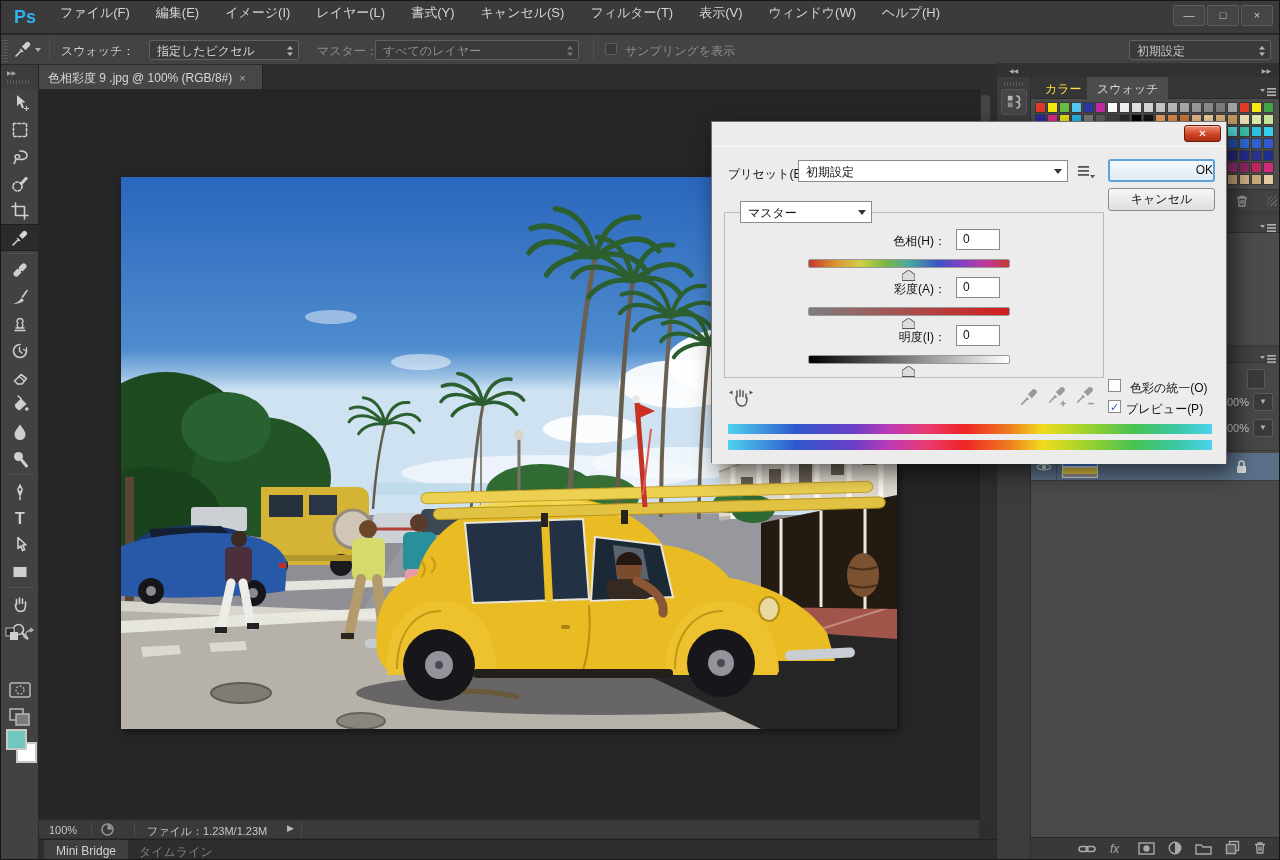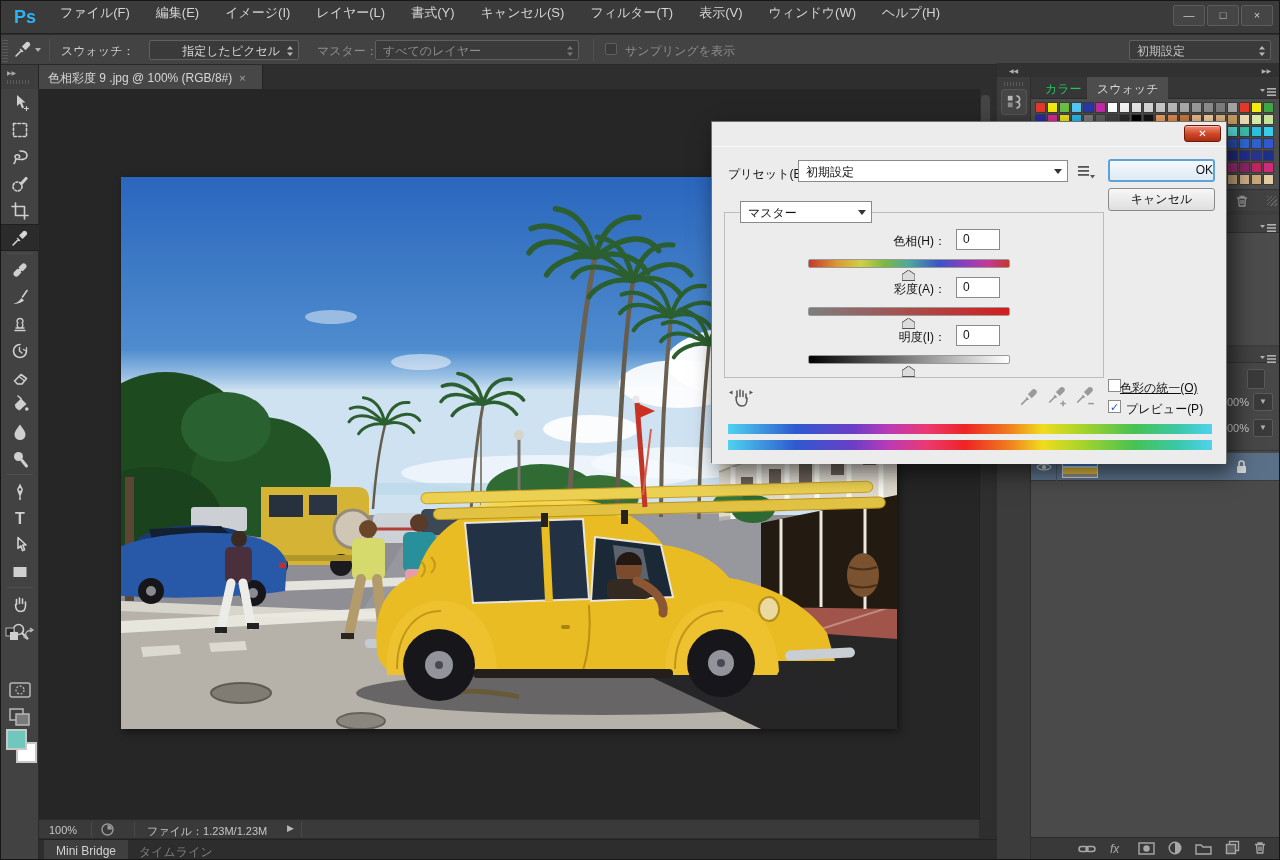--- a/index.html
+++ b/index.html
@@ -52,21 +52,21 @@
   .tdiv{width:26px;height:1px;margin:2px auto;background:#353535;border-bottom:1px solid #4e4e4e;}
   .fgbg{left:5px;top:640px;}
   .fgsw{position:absolute;left:0;top:0;width:21px;height:21px;border:2px solid #c8c8c8;z-index:2;}
   .bgsw{position:absolute;left:10px;top:13px;width:21px;height:21px;border:2px solid #c8c8c8;background:#fff;z-index:1;}
   
   .dockhead{left:996px;top:62px;width:284px;height:14px;background:#313131;color:#b0b0b0;font-size:6px;}
   .collcol{left:996px;top:76px;width:34px;height:784px;background:#3c3c3c;border-right:1px solid #2e2e2e;}
   .collicon{left:1000px;top:88px;width:26px;height:26px;background:#464646;border:1px solid #555;border-radius:3px;display:flex;align-items:center;justify-content:center;}
   .dock{left:1030px;top:76px;width:250px;height:784px;background:#3e3e3e;}
   .ptabs{position:absolute;left:0;top:0;width:250px;height:22px;background:#363636;border-bottom:1px solid #2d2d2d;}
-  .ptab{position:absolute;top:0;height:22px;font-size:12px;padding:4px 10px 0 10px;color:#22c55e;}
+  .ptab{position:absolute;top:0;height:22px;font-size:12px;padding:4px 10px 0 10px;color:#fde047;}
   .ptab.on{background:#4d4d4d;color:#dadada;}
   .pmenu{position:absolute;right:5px;top:6px;}
   .swbody{position:absolute;left:0;top:22px;width:250px;height:90px;background:#4d4d4d;}
   #swatch-grid{position:absolute;left:4px;top:3px;width:241px;display:flex;flex-wrap:wrap;}
   .sw{width:11px;height:11px;margin:0 1px 1px 0;border:1px solid #3a3a3a;}
   .swfoot{position:absolute;left:0;top:112px;width:250px;height:22px;background:#424242;border-top:1px solid #333;}
   .panel2h{position:absolute;left:0;top:138px;width:250px;height:18px;background:#424242;border-bottom:1px solid #333;}
   .panel2b{position:absolute;left:0;top:156px;width:250px;height:112px;background:#4c4c4c;}
   .layersh{position:absolute;left:0;top:270px;width:250px;height:16px;background:#424242;border-bottom:1px solid #333;}
   .layersc{position:absolute;left:0;top:286px;width:250px;height:88px;background:#474747;border-bottom:1px solid #383838;}
@@ -130,21 +130,21 @@
   <div class="abs optbar"></div>
   <div class="abs grip"></div>
   <div class="abs" style="left:12px;top:38px;">
     <svg viewBox="0 0 20 20" width="20" height="20" fill="none" stroke="#d0d0d0" stroke-width="1.6" stroke-linecap="round">
         <path d="M3 17 L8.5 11.5 M7.5 10.5 L9.5 12.5 M11.5 6.5 L13.5 8.5 M13 4.5 C14.5 2.5 17.5 4.5 16 6.5 L12.5 10 L10 7.5 Z" fill="#d0d0d0"></path>
       </svg>
   </div>
   <div class="abs" style="left:34px;top:47px;width:0;height:0;border-left:3.5px solid transparent;border-right:3.5px solid transparent;border-top:4px solid #b0b0b0;"></div>
   <div class="abs vsep" style="left:48px;"></div>
   <div class="abs olabel" style="left:60px;">スウォッチ：</div>
-  <div class="abs ddark" style="left:148px;width:150px;text-align:right;">
+  <div class="abs ddark" style="left:148px;width:150px;">
     <span>指定したピクセル</span>
     <span class="spin"><svg width="8" height="12" viewBox="0 0 8 12">
           <path d="M4 1 L7 4.5 H1 Z" fill="#b8b8b8"></path>
           <path d="M4 11 L1 7.5 H7 Z" fill="#b8b8b8"></path>
         </svg></span>
   </div>
   <div class="abs olabel dim" style="left:316px;">マスター：</div>
   <div class="abs ddark" style="left:374px;width:204px;color:#8d8d8d;">
     <span>すべてのレイヤー</span>
     <span class="spin"><svg width="8" height="12" viewBox="0 0 8 12">
@@ -844,20 +844,20 @@
           <path d="M13 16 h5 M15.5 13.5 v5" stroke-width="1.4"></path>
         </svg>
     </div>
     <div class="abs" style="left:362px;top:264px;">
       <svg width="22" height="22" viewBox="0 0 20 20" fill="none" stroke="#9a9a9a" stroke-width="1.5">
           <path d="M3 15 L8.5 9.5 M7.5 8.5 L9.5 10.5 M11.5 4.5 L13.5 6.5 M13 2.5 C14.5 .5 17.5 2.5 16 4.5 L12.5 8 L10 5.5 Z" fill="#9a9a9a"></path>
           <path d="M13 16 h5" stroke-width="1.4"></path>
         </svg>
     </div>
     <div class="dcb" style="left:396px;top:257px;"></div>
-    <div class="dlab" style="left:408px;top:258px;text-decoration:underline;">色彩の統一(O)</div>
+    <div class="dlab" style="left:418px;top:258px;">色彩の統一(O)</div>
     <div class="dcb" style="left:396px;top:278px;">✓</div>
     <div class="dlab" style="left:414px;top:279px;">プレビュー(P)</div>
     <div class="rainbow" style="top:302px;"></div>
     <div class="rainbow" style="top:318px;"></div>
   </div>
 
 </div>
 
 </body></html>

